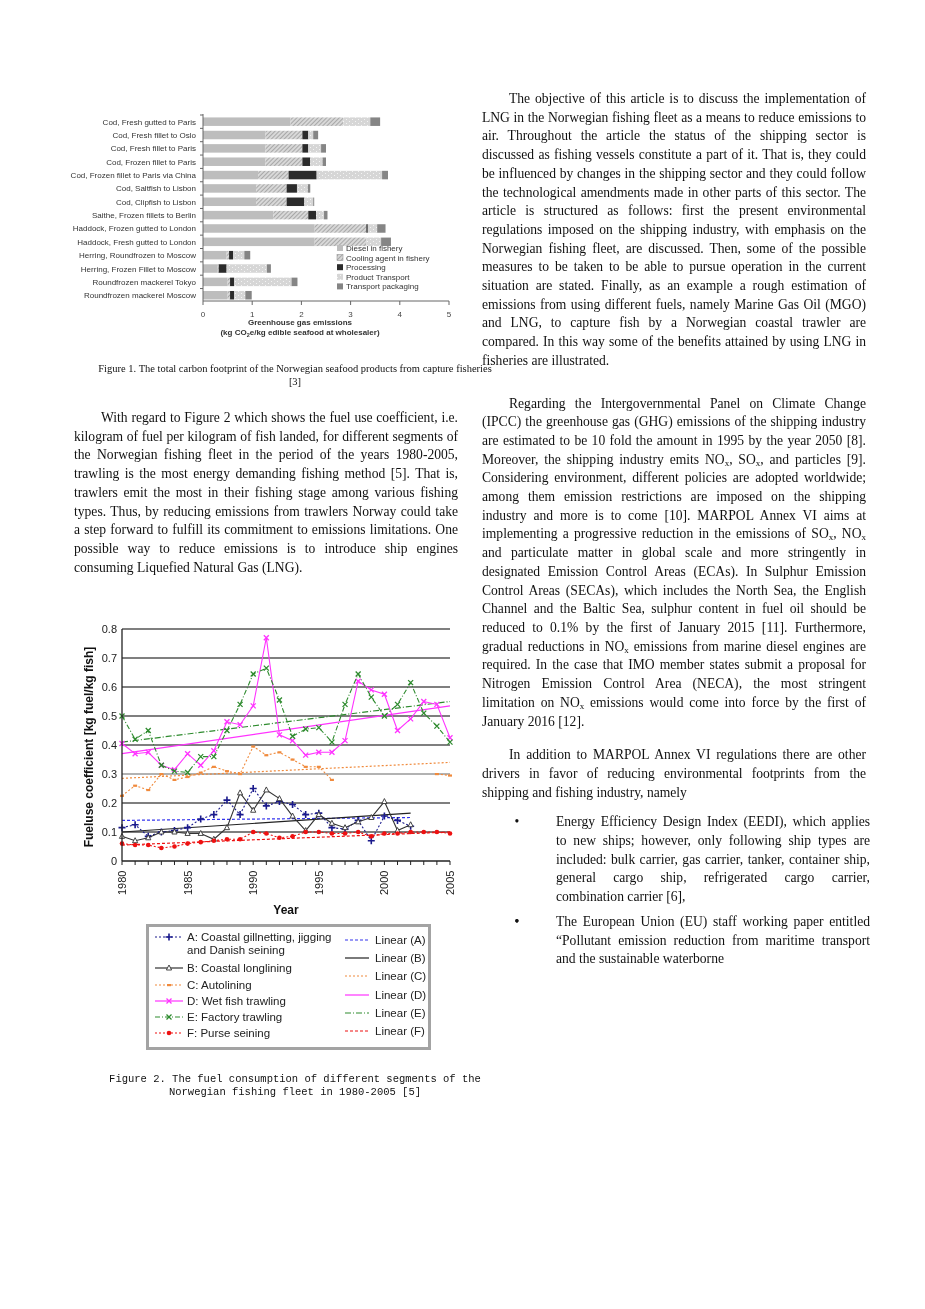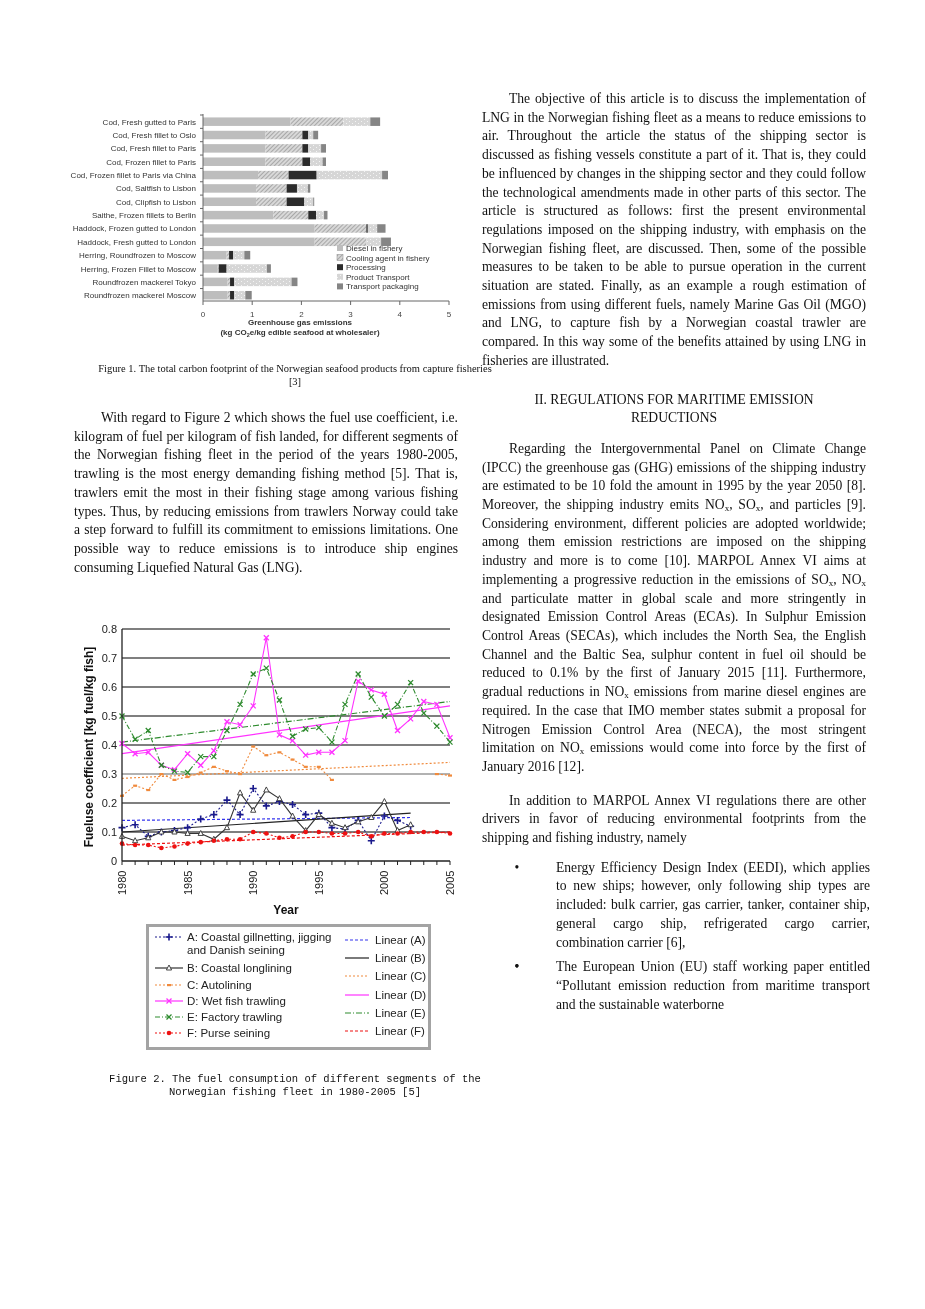--- a/index.html
+++ b/index.html
@@ -434,21 +434,20 @@
       <line x1="196" y1="104" x2="220" y2="104" stroke="#ee1111" stroke-width="1.2" stroke-dasharray="3,2"></line>
       <text x="226" y="108" font-size="11.5" fill="#222">Linear (F)</text>
     </svg>
 </div>
 
 <div class="caption" style="left:55px;top:1073px;width:400px;font-family:Liberation Mono, monospace;">Figure 2.   The fuel consumption of different segments of the Norwegian fishing fleet in 1980-2005 [5]</div>
 
 <div class="col" style="left:478px;top:86px;width:392px;">
   <p>The objective of this article is to discuss the implementation of LNG in the Norwegian fishing fleet as a means to reduce emissions to air. Throughout the article the status of the shipping sector is discussed as fishing vessels constitute a part of it. That is, they could be influenced by changes in the shipping sector and they could follow the technological amendments made in other parts of this sector. The article is structured as follows: first the present environmental regulations imposed on the shipping industry, with emphasis on the Norwegian fishing fleet, are discussed. Then, some of the possible measures to be taken to be able to pursue operation in the current situation are stated. Finally, as an example a rough estimation of emissions from using different fuels, namely Marine Gas Oil (MGO) and LNG, to capture fish by a Norwegian coastal trawler are compared. In this way some of the benefits attained by using LNG in fisheries are illustrated.</p>
   <div style="height:12px;"></div>
-  <p class="heading" style="text-indent:0;"><span>II.     REGULATIONS FOR MARITIME EMISSION</span><br><span>REDUCTIONS</span></p>
   <div style="height:4px;"></div>
   <p><span>Regarding the Intergovernmental Panel on Climate Change (IPCC) the greenhouse gas (GHG) emissions of the shipping industry are estimated to be 10 fold the amount in 1995 by the year 2050 [8]. Moreover, the shipping industry emits NO</span><sub>x</sub><span>, SO</span><sub>x</sub><span>, and particles [9]. Considering environment, different policies are adopted worldwide; among them emission restrictions are imposed on the shipping industry and more is to come [10]. MARPOL Annex VI aims at implementing a progressive reduction in the emissions of SO</span><sub>x</sub><span>, NO</span><sub>x</sub><span> and particulate matter in global scale and more stringently in designated Emission Control Areas (ECAs). In Sulphur Emission Control Areas (SECAs), which includes the North Sea, the English Channel and the Baltic Sea, sulphur content in fuel oil should be reduced to 0.1% by the first of January 2015 [11]. Furthermore, gradual reductions in NO</span><sub>x</sub><span> emissions from marine diesel engines are required. In the case that IMO member states submit a proposal for Nitrogen Emission Control Area (NECA), the most stringent limitation on NO</span><sub>x</sub><span> emissions would come into force by the first of January 2016 [12].</span></p>
   <div style="height:7px;"></div>
   <p>In addition to MARPOL Annex VI regulations there are other drivers in favor of reducing environmental footprints from the shipping and fishing industry, namely</p>
   <div style="height:7px;"></div>
   <ul class="bul">
     <li><span class="dot">•</span><span>Energy Efficiency Design Index (EEDI), which applies to new ships; however, only following ship types are included: bulk carrier, gas carrier, tanker, container ship, general cargo ship, refrigerated cargo carrier, combination carrier [6],</span></li>
     <li><span class="dot">•</span></li>
     <li><span class="dot">•</span><span>The European Union (EU) staff working paper entitled “Pollutant emission reduction from maritime transport and the sustainable waterborne</span></li>
   </ul>

